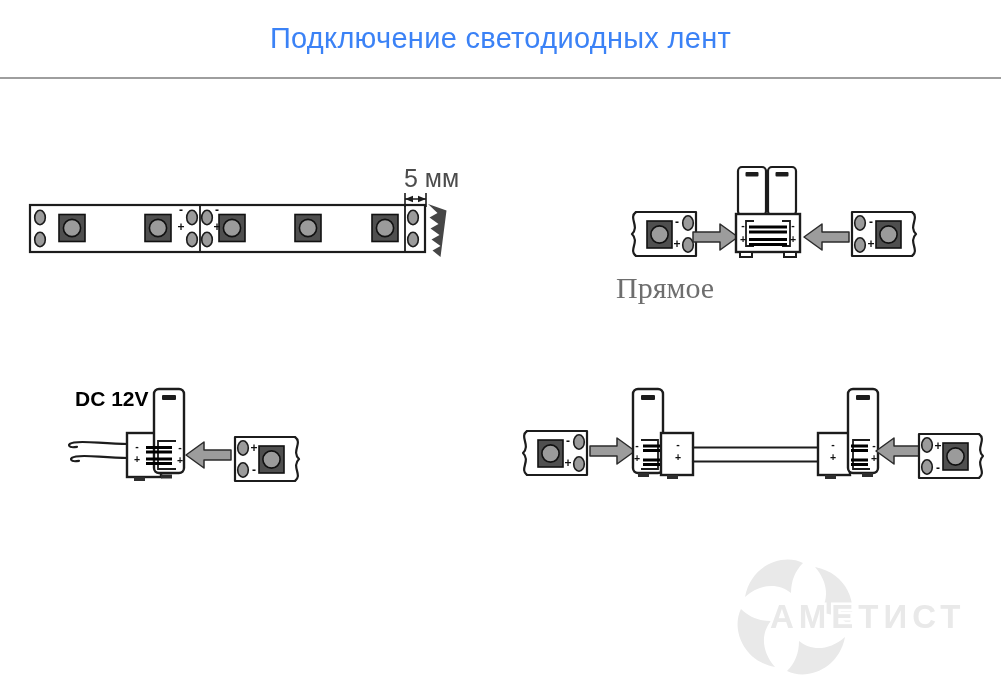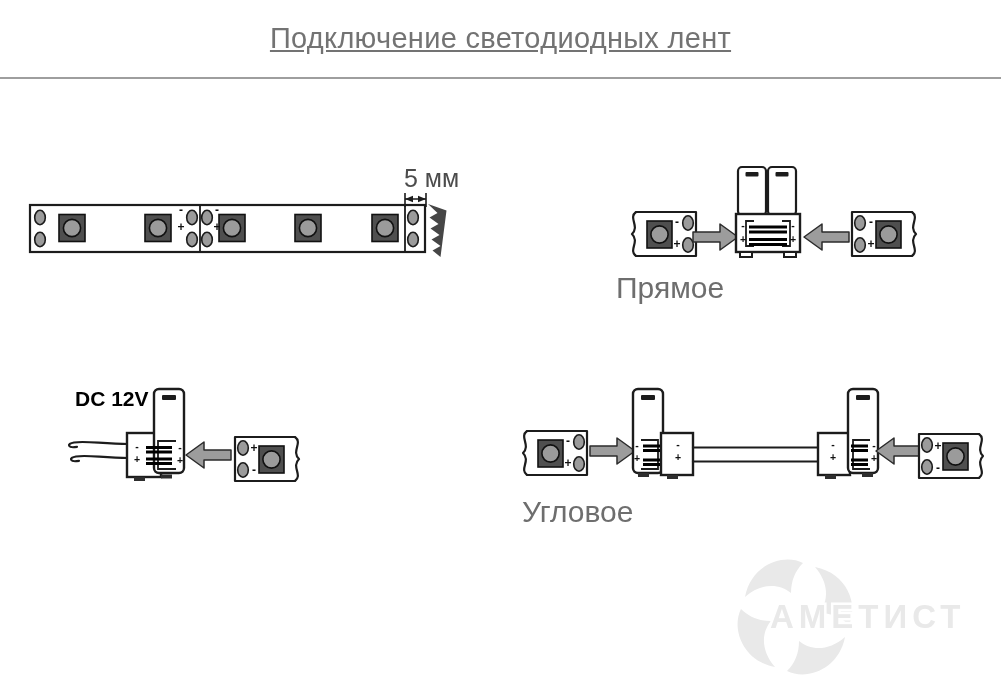--- a/index.html
+++ b/index.html
@@ -1,21 +1,21 @@
 <!DOCTYPE html>
 <html><head>
 <meta charset="utf-8">
 <style>
   html,body{margin:0;padding:0;background:#fff;}
   .page{position:relative;width:1001px;height:695px;background:#ffffff;overflow:hidden;
         font-family:"Liberation Sans",sans-serif;}
   .title{position:absolute;top:22px;left:0;width:100%;text-align:center;
-         font-size:29px;color:#737373;letter-spacing:.3px;text-decoration:underline;}
+         font-size:29px;color:#3b82f6;letter-spacing:.3px;}
   .divider{position:absolute;top:77px;left:0;width:100%;height:2px;background:#9e9e9e;}
-  .diagram-label{position:absolute;font-size:30px;color:#6e6e6e;}
+  .diagram-label{position:absolute;font-size:30px;color:#6e6e6e;font-family:Liberation Serif, serif;}
   .label-straight{left:616px;top:271px;}
   .label-end{left:66px;top:495px;}
   .label-corner{left:522px;top:495px;}
   svg{position:absolute;overflow:visible;}
   svg text{font-family:"Liberation Sans",sans-serif;}
   .pol{font-size:12px;font-weight:700;fill:#111;text-anchor:middle;}
   .pol-sm{font-size:10.5px;font-weight:700;fill:#111;text-anchor:middle;}
   .dim-label{font-size:25px;fill:#4c4c4c;}
   .power-label{font-size:21px;font-weight:700;fill:#000;}
   .brand-text{font-size:33px;font-weight:700;fill:#e9e9e9;letter-spacing:5px;
@@ -207,21 +207,20 @@
       <text class="pol-sm" x="874" y="462">+</text>
       <rect x="825" y="475" width="11" height="4" fill="#2e2e2e"></rect>
       <rect x="862" y="473" width="11" height="4" fill="#2e2e2e"></rect>
     </g>
 
     <use href="#arrow" transform="translate(921,437) scale(-1,1)"></use>
     <use href="#piece-L" transform="translate(988,433) scale(-1,1)"></use>
     <text class="pol" x="938" y="450">+</text>
     <text class="pol" x="938" y="472">-</text>
   </svg>
-  <div class="diagram-label label-corner">Угловое</div>
 
   <svg viewBox="0 0 260 130" style="left:718px;top:552px;width:260px;height:130px">
     <g transform="translate(77,65)" fill="#e9e9e9">
       <path d="M 8 -54 C -12 -64 -44 -52 -50 -20 C -34 -34 -16 -34 -4 -24 C -4 -36 0 -46 8 -54 Z"></path>
       <path transform="rotate(90)" d="M 8 -54 C -12 -64 -44 -52 -50 -20 C -34 -34 -16 -34 -4 -24 C -4 -36 0 -46 8 -54 Z"></path>
       <path transform="rotate(180)" d="M 8 -54 C -12 -64 -44 -52 -50 -20 C -34 -34 -16 -34 -4 -24 C -4 -36 0 -46 8 -54 Z"></path>
       <path transform="rotate(270)" d="M 8 -54 C -12 -64 -44 -52 -50 -20 C -34 -34 -16 -34 -4 -24 C -4 -36 0 -46 8 -54 Z"></path>
     </g>
     <text class="brand-text" x="52" y="76">АМЕТИСТ</text>
   </svg>

